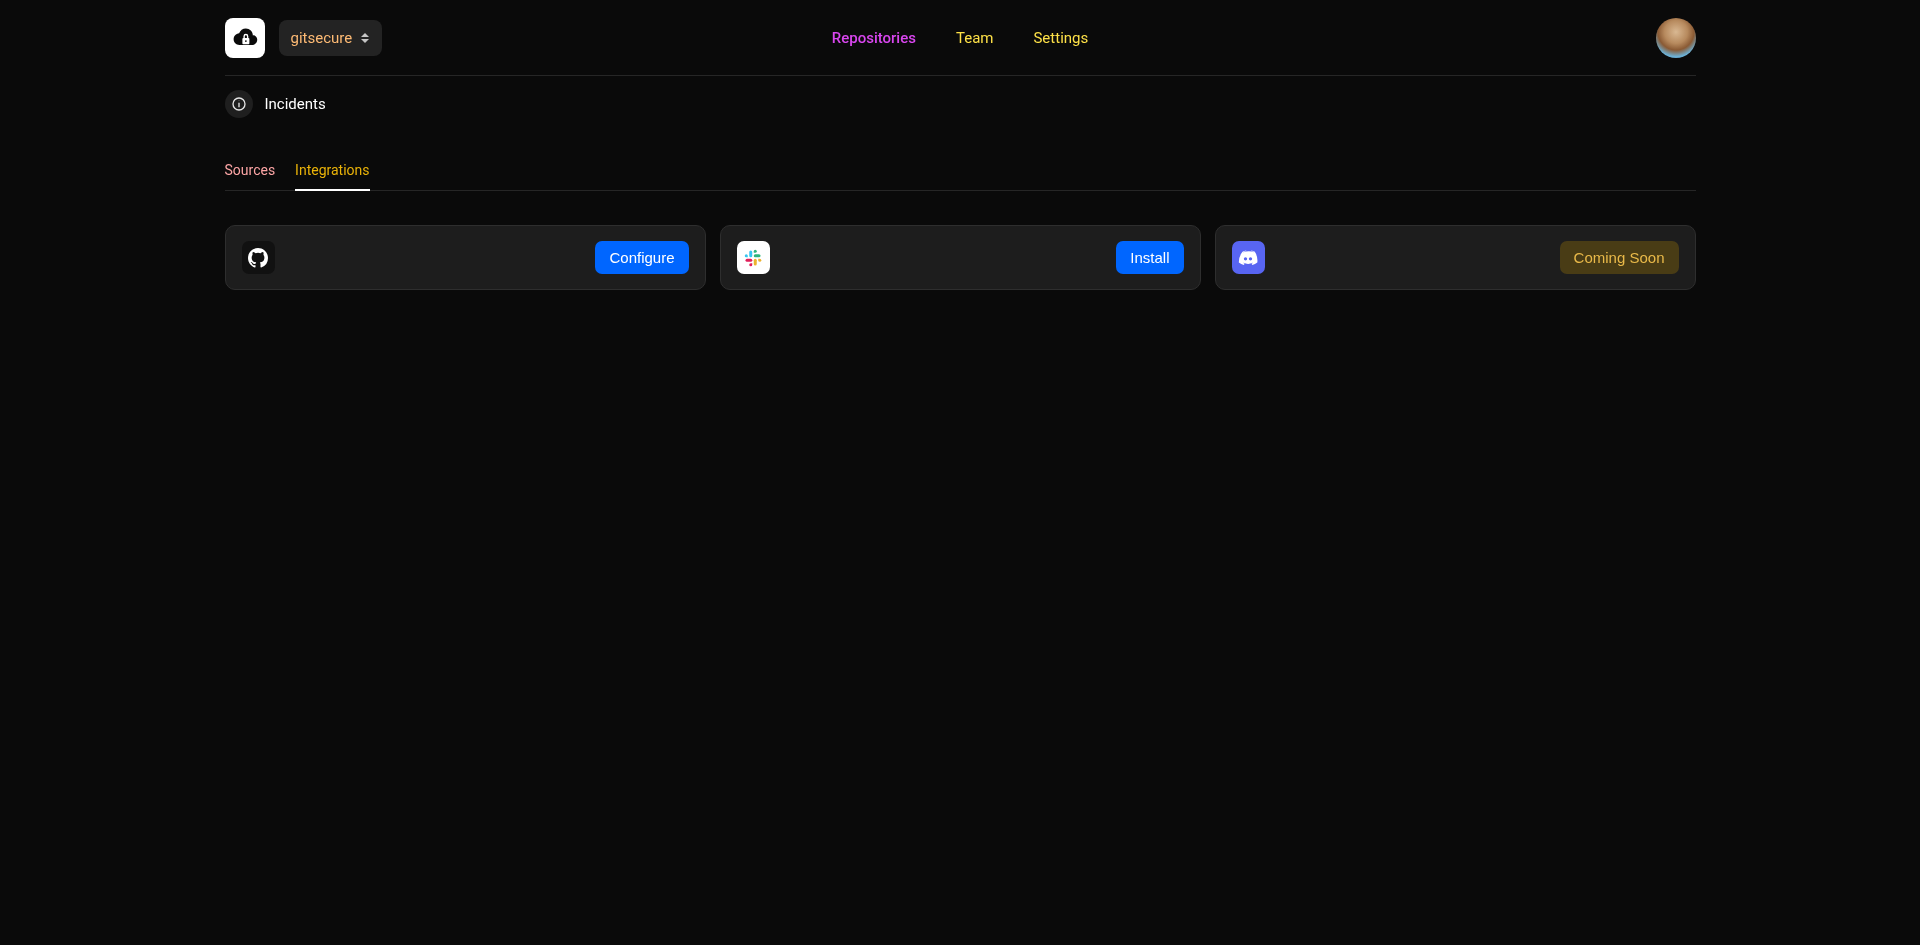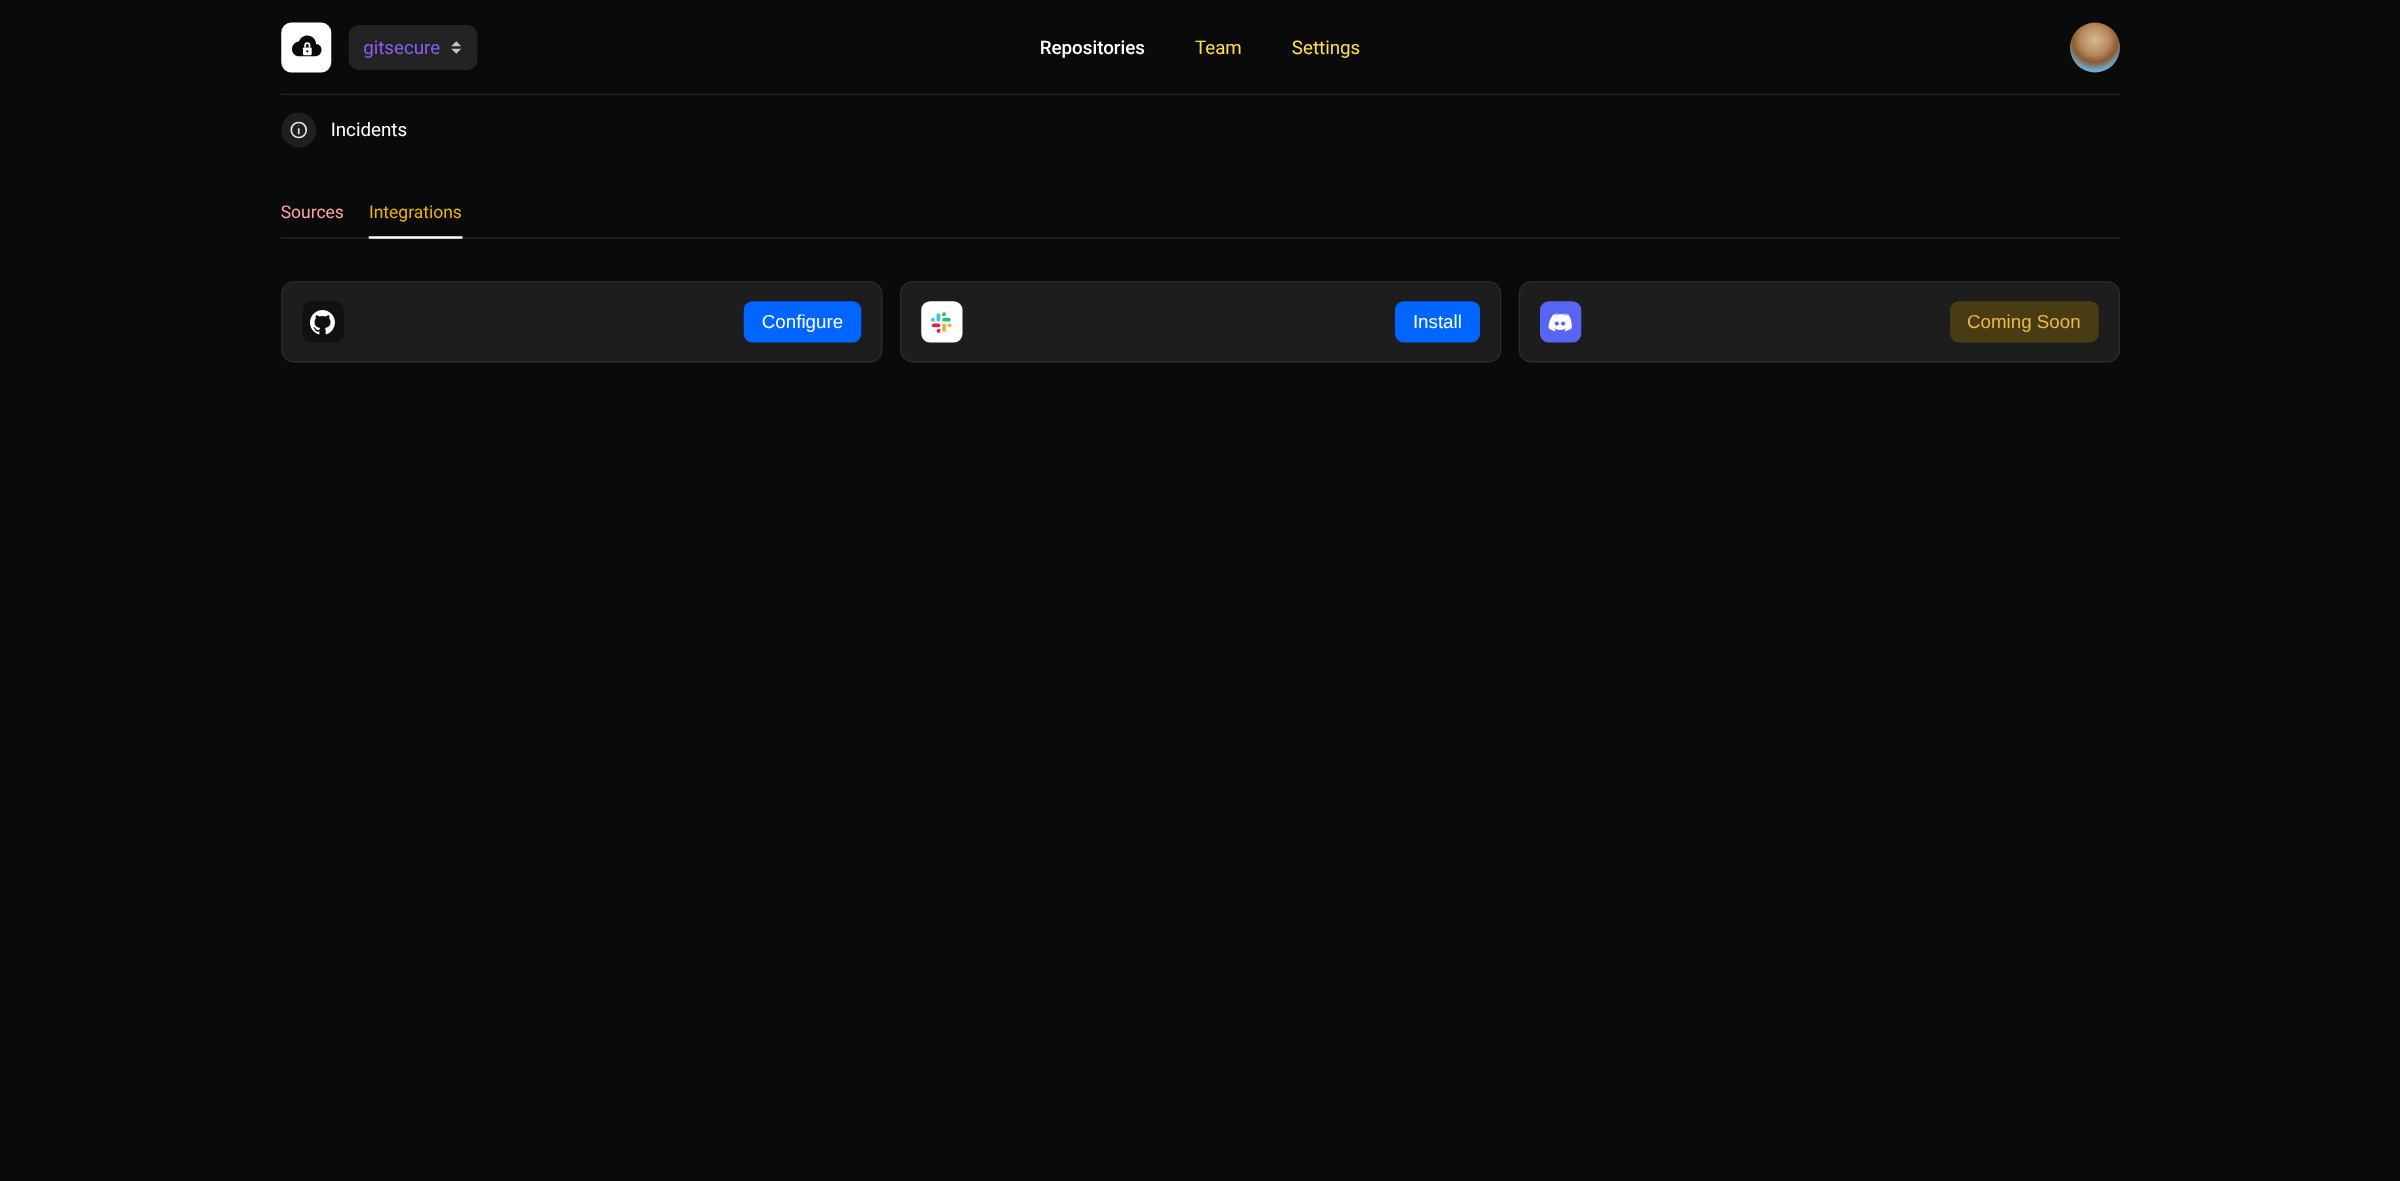--- a/index.html
+++ b/index.html
@@ -36,36 +36,36 @@
   .logo svg { width: 28px; height: 28px; }
   .project-pill {
     margin-left: 14px;
     background: #232323;
     border-radius: 8px;
     height: 36px;
     display: flex;
     align-items: center;
     padding: 0 12px;
     cursor: pointer;
-    color: #8b5cf6;
+    color: #fdba74;
     font-size: 15px;
     gap: 8px;
   }
   .project-pill .chev { display:flex; flex-direction:column; line-height:0; }
   .project-pill .chev svg { width:10px; height:6px; fill:#c5c5c5; }
   .nav {
     position: absolute;
     left: 50%;
     transform: translateX(-50%);
     display: flex;
     gap: 40px;
     font-size: 15px;
   }
   .nav a { color: #fde047; text-decoration: none; cursor: pointer; }
-  .nav a.active { color: #ffffff; font-weight: 500; }
+  .nav a.active { color: #d946ef; font-weight: 500; }
   .avatar {
     width: 40px;
     height: 40px;
     border-radius: 50%;
     margin-left: auto;
     background: radial-gradient(circle at 50% 35%, #d9b892 0%, #b78a5e 35%, #8a5a34 55%, #6cb1d6 75%, #3b7ba3 100%);
     cursor: pointer;
   }
   .divider { border-top: 1px solid #262626; }
   

